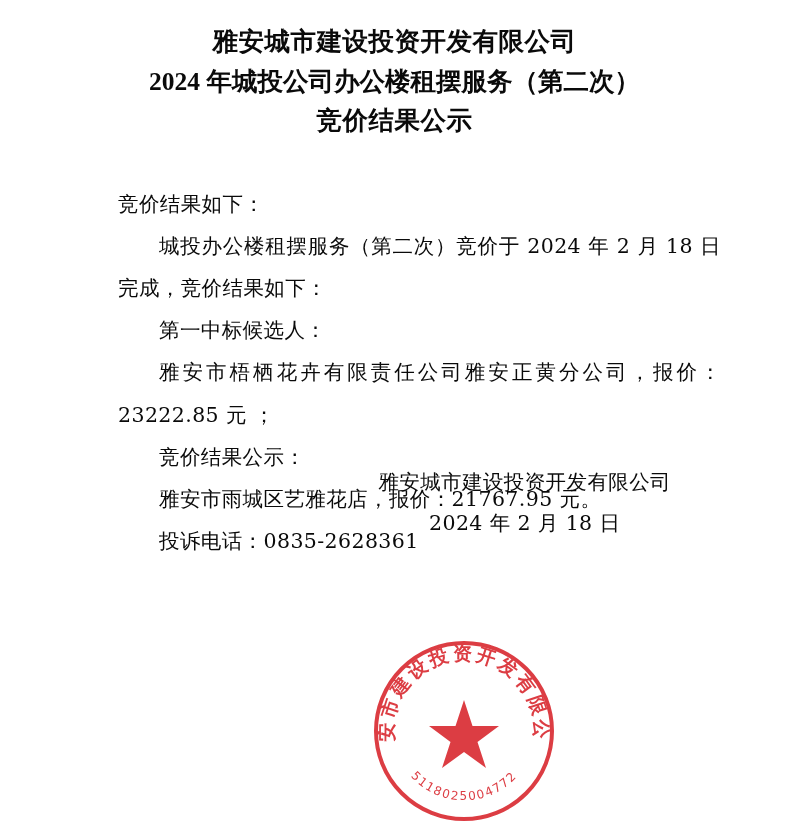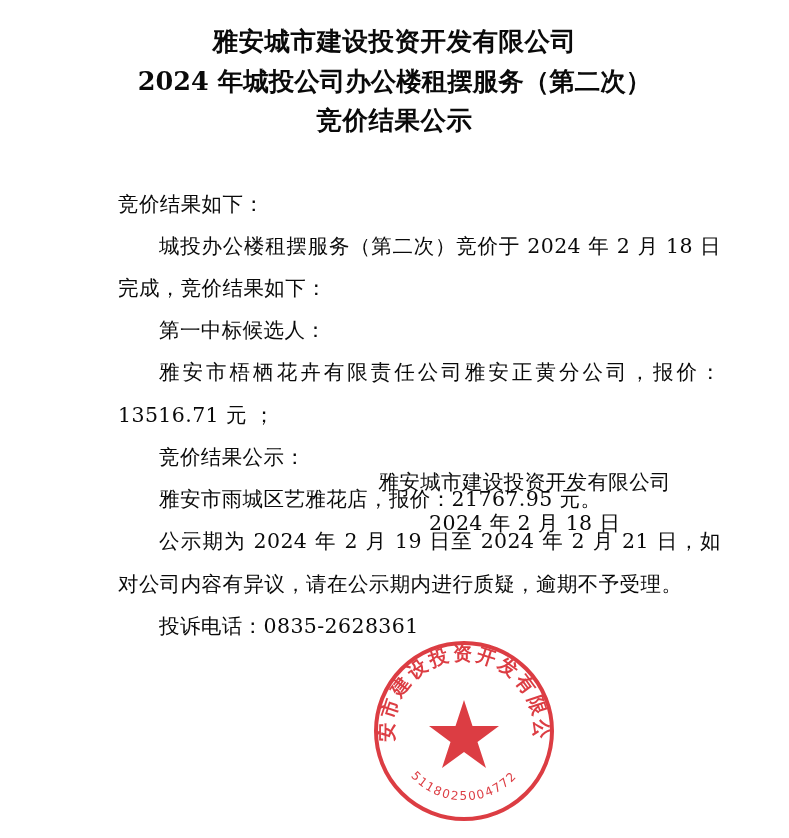--- a/index.html
+++ b/index.html
@@ -29,20 +29,21 @@
     line-height: 1.55;
     letter-spacing: 0.5px;
     margin: 0 auto;
     width: 100%;
   }
   .title-line {
     white-space: nowrap;
   }
   .title-line.l2 {
     letter-spacing: 0px;
+    font-family: Liberation Serif, serif;
   }
   .body-block {
     margin-top: 42px;
     font-size: 20.5px;
     line-height: 2.06;
     letter-spacing: 0.4px;
     text-align: justify;
     padding: 0 6px 0 56px;
   }
   .para {
@@ -85,24 +86,23 @@
   <div class="title-block">
     <div class="title-line l1">雅安城市建设投资开发有限公司</div>
     <div class="title-line l2">2024 年城投公司办公楼租摆服务（第二次）</div>
     <div class="title-line l3">竞价结果公示</div>
   </div>
 
   <div class="body-block">
     <p class="para">竞价结果如下：</p>
     <p class="para indent2">城投办公楼租摆服务（第二次）竞价于 2024 年 2 月 18 日完成，竞价结果如下：</p>
     <p class="para indent2">第一中标候选人：</p>
-    <p class="para indent2">雅安市梧栖花卉有限责任公司雅安正黄分公司，报价：13516.71 元 ；</p>
+    <p class="para indent2">雅安市梧栖花卉有限责任公司雅安正黄分公司，报价：23222.85 元 ；</p>
     <p class="para indent2">竞价结果公示：</p>
     <p class="para indent2">雅安市雨城区艺雅花店，报价：21767.95 元。</p>
-    <p class="para indent2">公示期为 2024 年 2 月 19 日至 2024 年 2 月 21 日，如对公司内容有异议，请在公示期内进行质疑，逾期不予受理。</p>
     <p class="para indent2">投诉电话：0835-2628361</p>
   </div>
 
   <div class="seal">
     <svg viewBox="0 0 186 186" width="186" height="186" aria-hidden="true">
       <defs>
         <path id="ringTop" d="M 22,93 A 71,71 0 0 1 164,93"></path>
         <path id="ringBottom" d="M 37,135 A 71,71 0 0 0 149,135"></path>
       </defs>
       <g fill="none" stroke="#d8232a" stroke-width="4">

